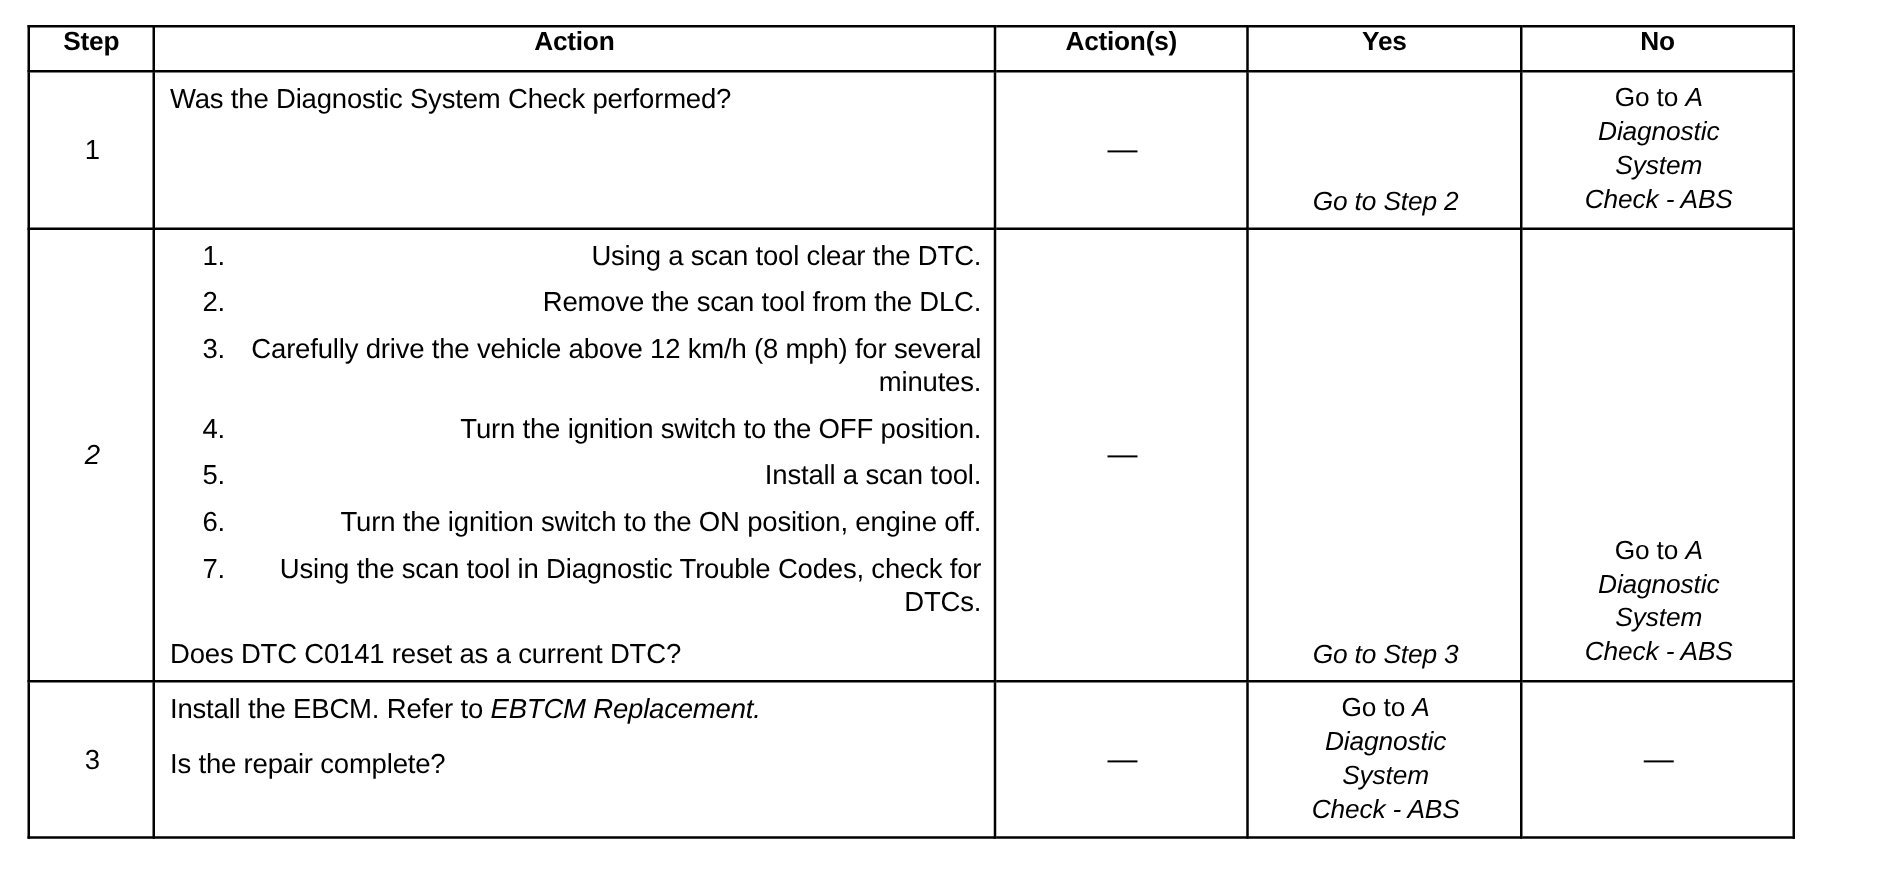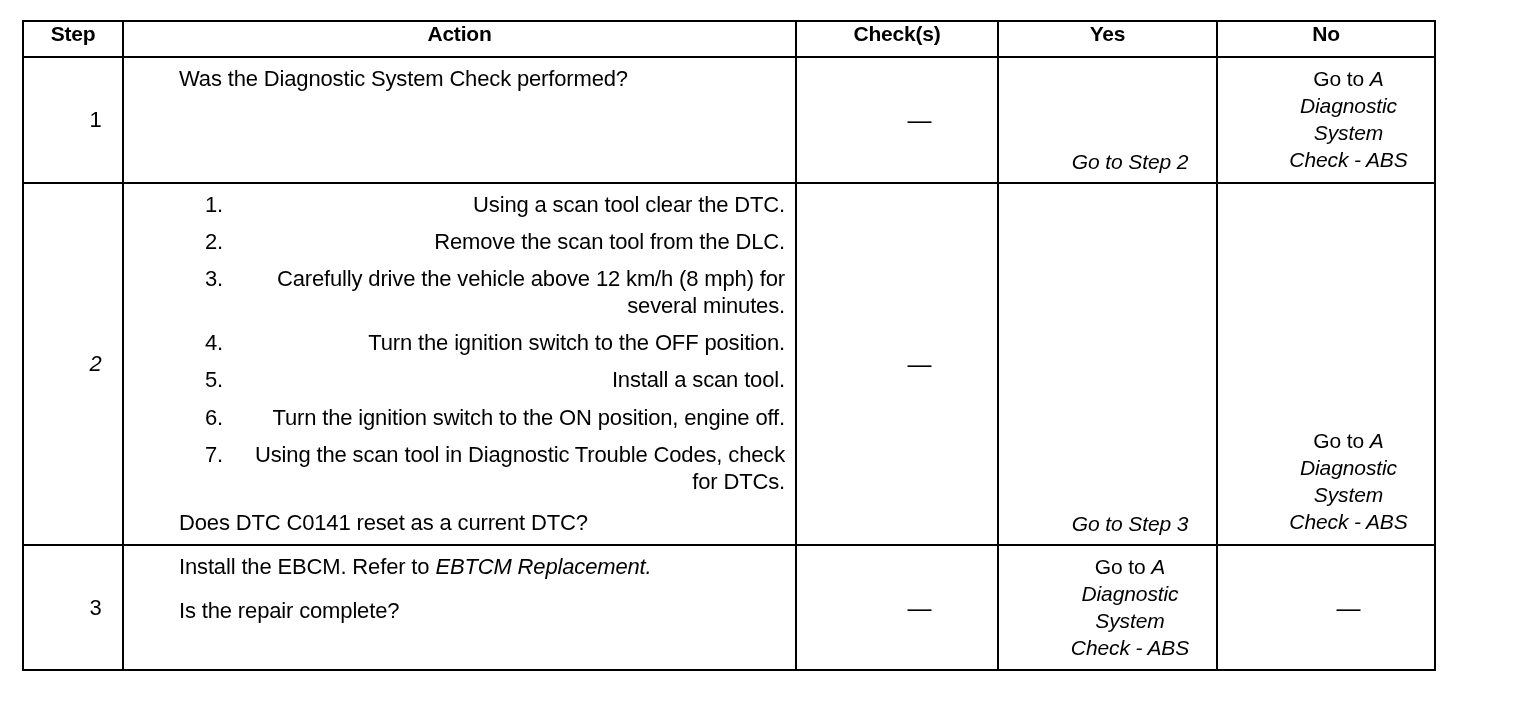--- a/index.html
+++ b/index.html
@@ -54,21 +54,20 @@
     font-stretch: condensed;
   }
 
   
   .cell {
     box-sizing: border-box;
     height: 100%;
     display: flex;
     flex-direction: column;
     padding: 8px 10px 8px 12px;
-    margin-left: 43px;
   }
   .cell.center-all { align-items: center; justify-content: center; }
   .cell.center-top { align-items: center; justify-content: flex-start; }
   .cell.center-bot { align-items: center; justify-content: flex-end; }
   .cell.left-top   { align-items: flex-start; justify-content: flex-start; }
 
   
   .step-num {
     font-size: 22px;
     font-weight: normal;
@@ -139,21 +138,21 @@
     <col class="col-step">
       <col class="col-action">
       <col class="col-value">
       <col class="col-yes">
       <col class="col-no">
   </colgroup>
   <thead>
     <tr>
       <th>Step</th>
       <th>Action</th>
-      <th>Check(s)</th>
+      <th>Action(s)</th>
       <th>Yes</th>
       <th>No</th>
     </tr>
   </thead>
   <tbody id="table-body">
       <tr style="height: 117px;">
         <td>
           <div class="cell center-all">
             <span class="step-num">1</span>
           </div>

